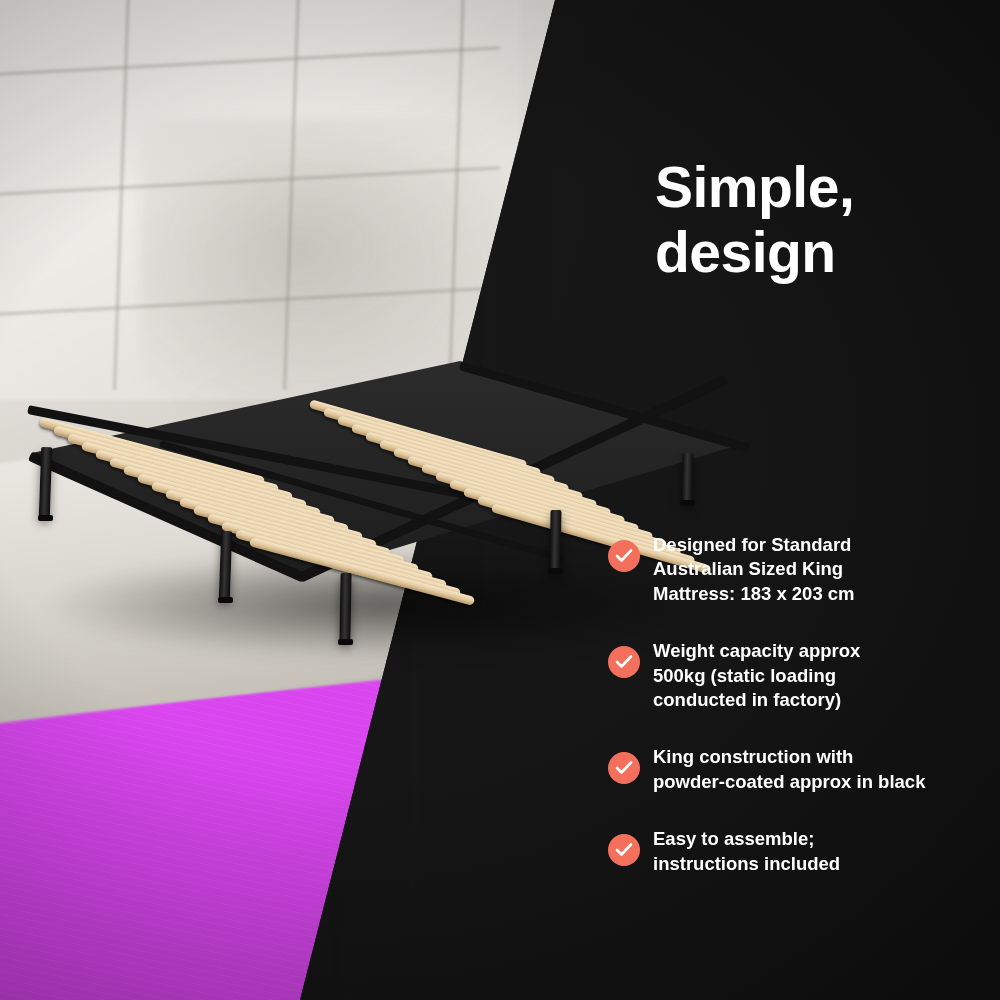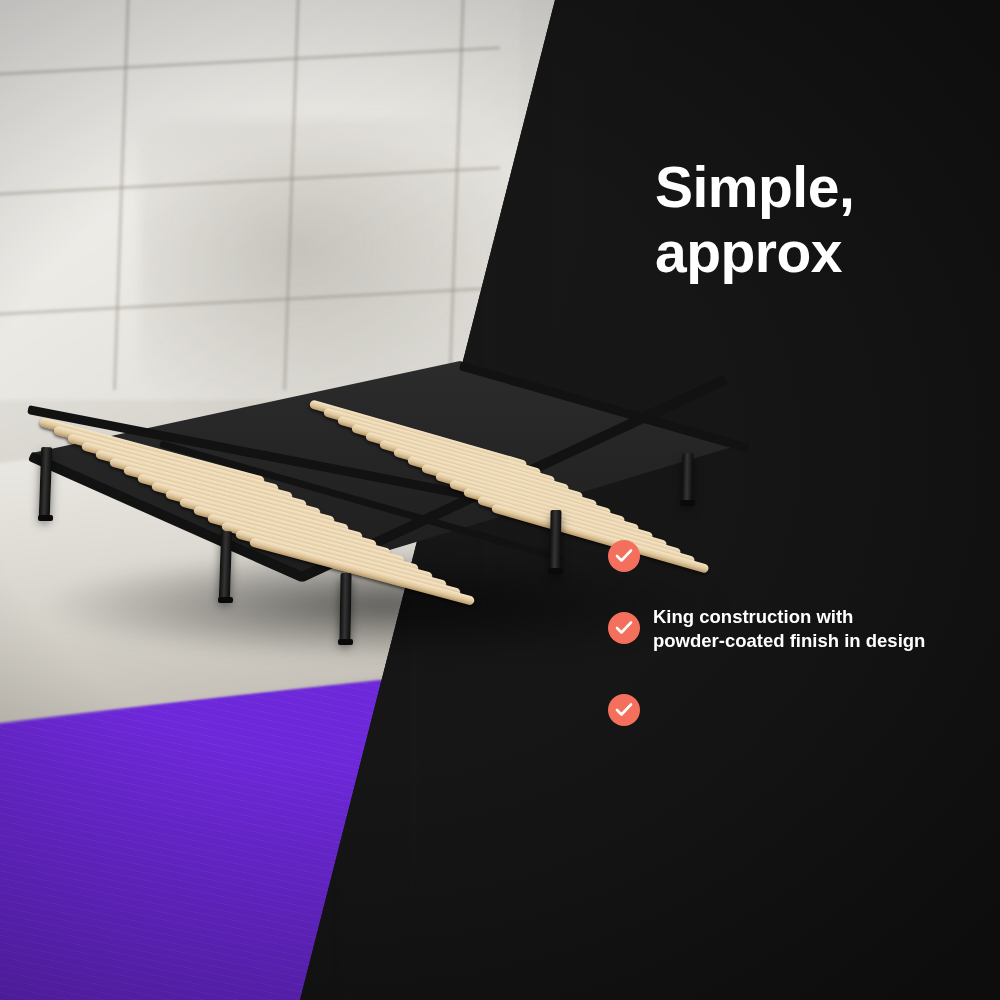--- a/index.html
+++ b/index.html
@@ -6,21 +6,21 @@
     margin: 0;
     padding: 0;
     background: #000;
   }
   #stage {
     position: relative;
     width: 1000px;
     height: 1000px;
     overflow: hidden;
     font-family: "Liberation Sans", sans-serif;
-    background: #6d28d9;
+    background: #d946ef;
   }
 
   
   .photo-layer {
     position: absolute;
     inset: 0;
   }
 
   
   .floor {
@@ -286,48 +286,69 @@
       <div class="leg" style="left:540px;top:155px;height:62px;transform:rotate(1deg);"></div>
       <div class="leg-foot" style="left:538px;top:213px;"></div>
 
       <div class="leg" style="left:672px;top:98px;height:50px;transform:rotate(1deg);"></div>
       <div class="leg-foot" style="left:670px;top:145px;"></div>
     </div>
   </div>
 
   <div class="headline">
     <div>Simple,</div>
-    <div>approx</div>
+    <div>design</div>
   </div>
 
   <div class="features">
 
     <div class="feature">
       <span class="check">
         <svg width="18" height="16" viewBox="0 0 18 16">
             <path d="M2 8 L6.5 12.5 L16 2.5" fill="none" stroke="#ffffff" stroke-width="2.6" stroke-linecap="round" stroke-linejoin="round"></path>
           </svg>
       </span>
-    </div>
-
+      <span class="feature-text">
+        <span>Designed for Standard</span><br>
+        <span>Australian Sized King</span><br>
+        <span>Mattress: 183 x 203 cm</span>
+      </span>
+    </div>
 
     <div class="feature">
       <span class="check">
         <svg width="18" height="16" viewBox="0 0 18 16">
             <path d="M2 8 L6.5 12.5 L16 2.5" fill="none" stroke="#ffffff" stroke-width="2.6" stroke-linecap="round" stroke-linejoin="round"></path>
           </svg>
       </span>
       <span class="feature-text">
-        <span>King construction with</span><br>
-        <span>powder-coated finish in design</span>
+        <span>Weight capacity approx</span><br>
+        <span>500kg (static loading</span><br>
+        <span>conducted in factory)</span>
       </span>
     </div>
 
     <div class="feature">
       <span class="check">
         <svg width="18" height="16" viewBox="0 0 18 16">
             <path d="M2 8 L6.5 12.5 L16 2.5" fill="none" stroke="#ffffff" stroke-width="2.6" stroke-linecap="round" stroke-linejoin="round"></path>
           </svg>
       </span>
+      <span class="feature-text">
+        <span>King construction with</span><br>
+        <span>powder-coated approx in black</span>
+      </span>
+    </div>
+
+    <div class="feature">
+      <span class="check">
+        <svg width="18" height="16" viewBox="0 0 18 16">
+            <path d="M2 8 L6.5 12.5 L16 2.5" fill="none" stroke="#ffffff" stroke-width="2.6" stroke-linecap="round" stroke-linejoin="round"></path>
+          </svg>
+      </span>
+      <span class="feature-text">
+        <span>Easy to assemble;</span><br>
+        <span>instructions included</span>
+      </span>
     </div>
 
   </div>
 </div>
 
 </body></html>

